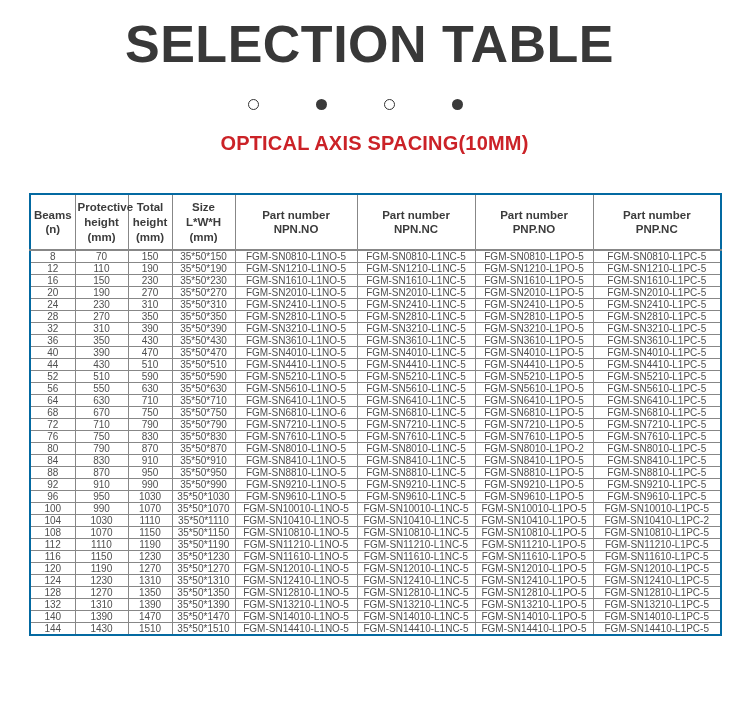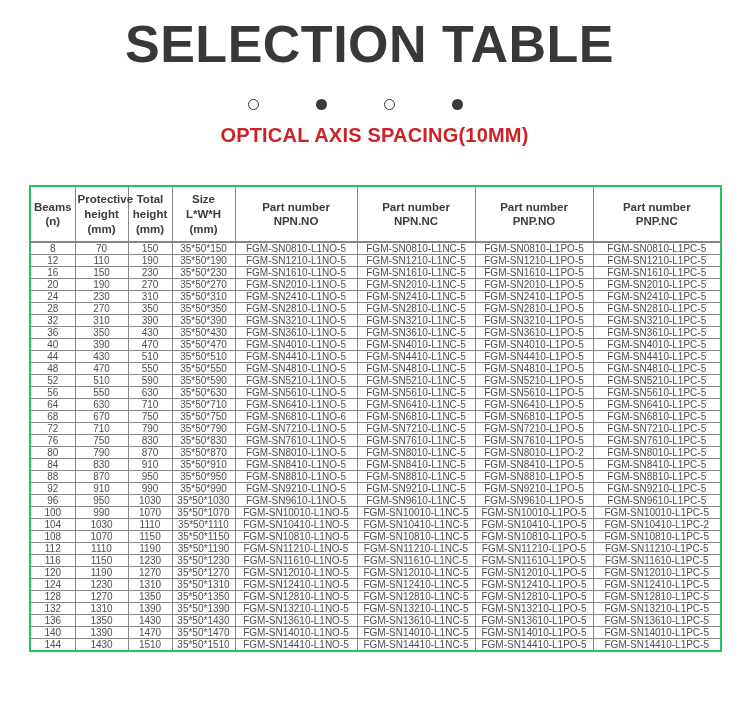--- a/index.html
+++ b/index.html
@@ -28,33 +28,33 @@
   }
   .dot {
     width: 11px; height: 11px;
     border-radius: 50%;
     box-sizing: border-box;
     display: inline-block;
   }
   .dot[data-variant="open"]   { border: 1.6px solid #333333; background: #ffffff; }
   .dot[data-variant="filled"] { background: #3a3a3a; }
   .subtitle {
-    margin-top: 14px;
+    margin-top: 22px;
     text-align: center;
     font-size: 20px;
     font-weight: 700;
     color: #cb2227;
     letter-spacing: 0.2px;
   }
   table.sel-table {
     margin: 38px 0 0 29px;
     border-collapse: collapse;
     table-layout: fixed;
     width: 692px;
-    border: 2px solid #22c55e;
+    border: 2px solid #0369a1;
     background: #ffffff;
   }
   .sel-table col.c1 { width: 45px; }
   .sel-table col.c2 { width: 53px; }
   .sel-table col.c3 { width: 44px; }
   .sel-table col.c4 { width: 63px; }
   .sel-table col.c5 { width: 122px; }
   .sel-table col.c6 { width: 118px; }
   .sel-table col.c7 { width: 118px; }
   .sel-table col.c8 { width: 128px; }
@@ -215,30 +215,20 @@
           <td>44</td>
           <td>430</td>
           <td>510</td>
           <td>35*50*510</td>
           <td>FGM-SN4410-L1NO-5</td>
           <td>FGM-SN4410-L1NC-5</td>
           <td>FGM-SN4410-L1PO-5</td>
           <td>FGM-SN4410-L1PC-5</td>
         </tr>
         <tr>
-          <td>48</td>
-          <td>470</td>
-          <td>550</td>
-          <td>35*50*550</td>
-          <td>FGM-SN4810-L1NO-5</td>
-          <td>FGM-SN4810-L1NC-5</td>
-          <td>FGM-SN4810-L1PO-5</td>
-          <td>FGM-SN4810-L1PC-5</td>
-        </tr>
-        <tr>
           <td>52</td>
           <td>510</td>
           <td>590</td>
           <td>35*50*590</td>
           <td>FGM-SN5210-L1NO-5</td>
           <td>FGM-SN5210-L1NC-5</td>
           <td>FGM-SN5210-L1PO-5</td>
           <td>FGM-SN5210-L1PC-5</td>
         </tr>
         <tr>
@@ -425,30 +415,20 @@
           <td>132</td>
           <td>1310</td>
           <td>1390</td>
           <td>35*50*1390</td>
           <td>FGM-SN13210-L1NO-5</td>
           <td>FGM-SN13210-L1NC-5</td>
           <td>FGM-SN13210-L1PO-5</td>
           <td>FGM-SN13210-L1PC-5</td>
         </tr>
         <tr>
-          <td>136</td>
-          <td>1350</td>
-          <td>1430</td>
-          <td>35*50*1430</td>
-          <td>FGM-SN13610-L1NO-5</td>
-          <td>FGM-SN13610-L1NC-5</td>
-          <td>FGM-SN13610-L1PO-5</td>
-          <td>FGM-SN13610-L1PC-5</td>
-        </tr>
-        <tr>
           <td>140</td>
           <td>1390</td>
           <td>1470</td>
           <td>35*50*1470</td>
           <td>FGM-SN14010-L1NO-5</td>
           <td>FGM-SN14010-L1NC-5</td>
           <td>FGM-SN14010-L1PO-5</td>
           <td>FGM-SN14010-L1PC-5</td>
         </tr>
         <tr>

